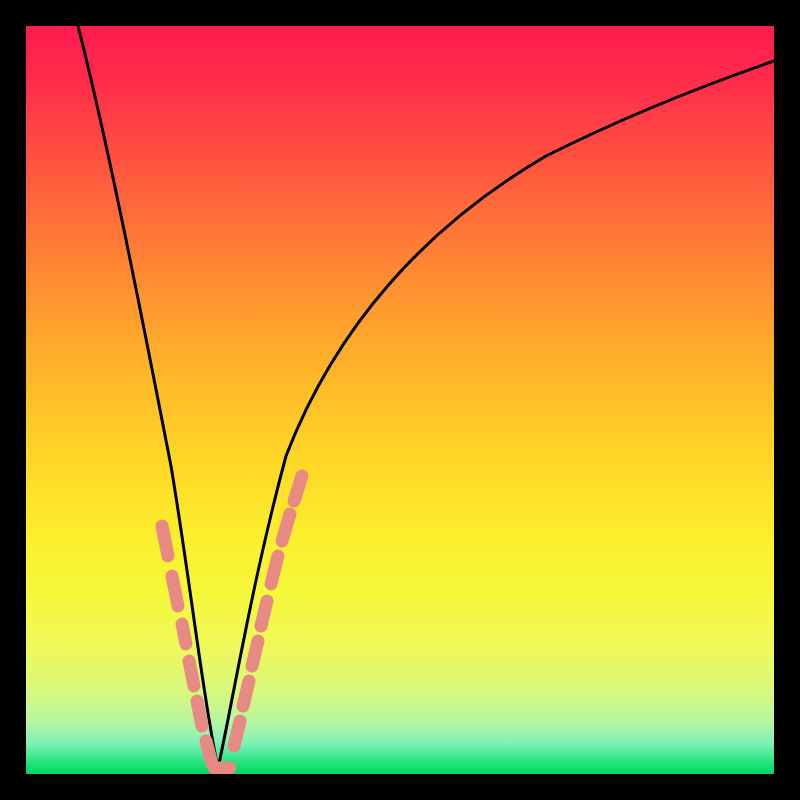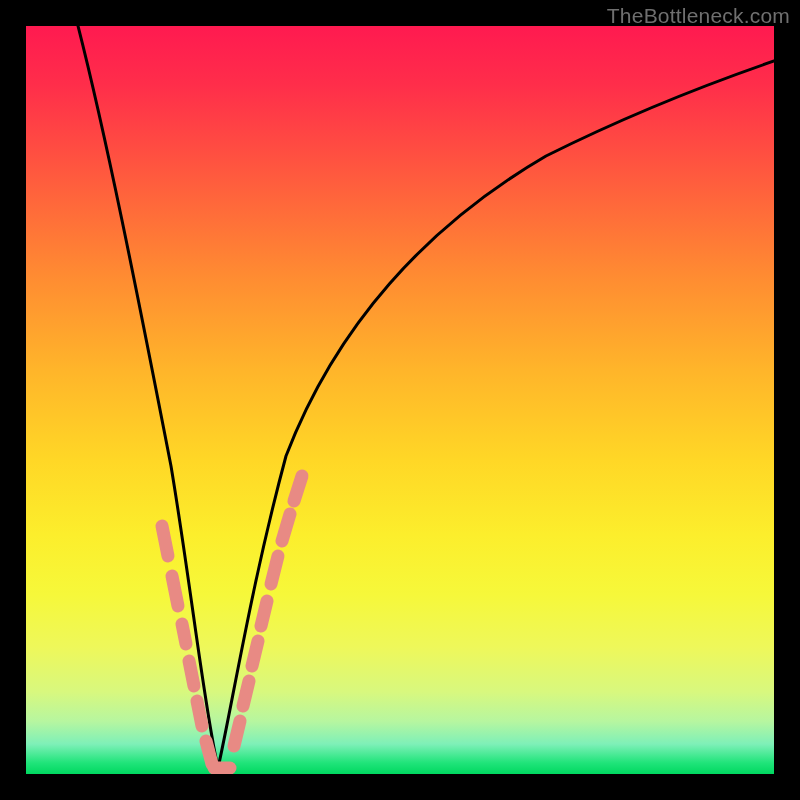--- a/index.html
+++ b/index.html
@@ -61,21 +61,20 @@
   svg.curve {
     position: absolute;
     inset: 0;
   }
 </style>
 </head>
 <body>
 
 <div class="frame">
 
-  <span class="watermark">TheBottleneck.com</span>
 
   <div class="plot">
     <div class="gradient"></div>
 
     <svg class="curve" viewBox="0 0 748 748" preserveAspectRatio="none">
       <path d="M 52 0
                C 80 110, 110 260, 145 440
                C 165 560, 178 680, 192 742
                C 206 680, 225 560, 260 430
                C 310 300, 400 200, 520 130

